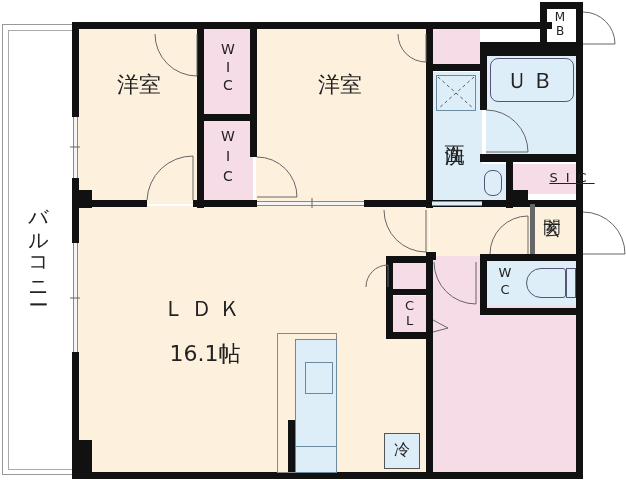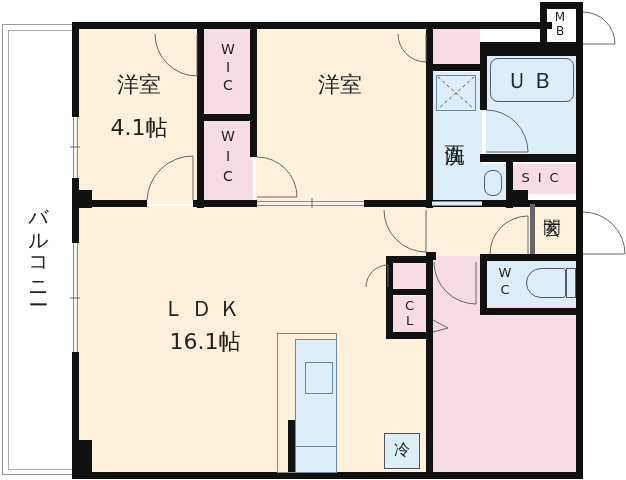--- a/index.html
+++ b/index.html
@@ -126,32 +126,31 @@
 <div class="abs" style="left:277px;top:333px;width:60px;height:140px;border:1px solid #888;"></div>
 <div class="abs" style="left:295px;top:339px;width:42px;height:134px;background:#DDEEF8;border:1px solid #6a8aa0;"></div>
 <div class="abs" style="left:305px;top:362px;width:28px;height:32px;border:1px solid #6a8aa0;"></div>
 <div class="abs" style="left:296px;top:446px;width:40px;height:1px;background:#6a8aa0;"></div>
 
 <div class="abs" style="left:384px;top:433px;width:36px;height:36px;border:1px solid #555;background:#DDEEF8;"></div>
 <div class="small" style="left:384px;top:441px;width:36px;font-size:16px;">冷</div>
 
 <div class="room-label" style="left:80px;top:68px;width:118px;">
   <div>洋室</div>
-  <div style="margin-top:10px;">4.1帖</div>
 </div>
 <div class="small" style="left:203px;top:40px;width:50px;font-size:14px;line-height:18px;">W<br>I<br>C</div>
 <div class="small" style="left:203px;top:126px;width:50px;font-size:14px;line-height:20px;">W<br>I<br>C</div>
 <div class="room-label" style="left:260px;top:68px;width:160px;">
   <div>洋室</div>
 </div>
 <div class="room-label" style="left:490px;top:64px;width:84px;font-size:22px;letter-spacing:4px;">ＵＢ</div>
 <div class="room-label v" style="left:440px;top:130px;font-size:20px;">洗面</div>
-<div class="small" style="left:512px;top:171px;width:64px;letter-spacing:8px;">SIC</div>
+<div class="small" style="left:540px;top:171px;width:64px;letter-spacing:8px;text-decoration:underline;">SIC</div>
 <div class="room-label v" style="left:542px;top:206px;font-size:17px;line-height:1.2;">玄関</div>
 <div class="small" style="left:494px;top:264px;width:22px;font-size:13px;line-height:17px;">W<br>C</div>
 <div class="small" style="left:393px;top:298px;width:33px;font-size:13px;line-height:15px;">C<br>L</div>
 <div class="small" style="left:547px;top:10px;width:26px;font-size:12px;line-height:14px;">M<br>B</div>
 <div class="room-label" style="left:130px;top:292px;width:150px;">
   <div style="letter-spacing:6px;">ＬＤＫ</div>
-  <div style="margin-top:0;">16.1帖</div>
+  <div style="margin-top:12px;">16.1帖</div>
 </div>
 <div class="room-label" style="left:440px;top:358px;width:130px;">
 </div>
 
 </body></html>

